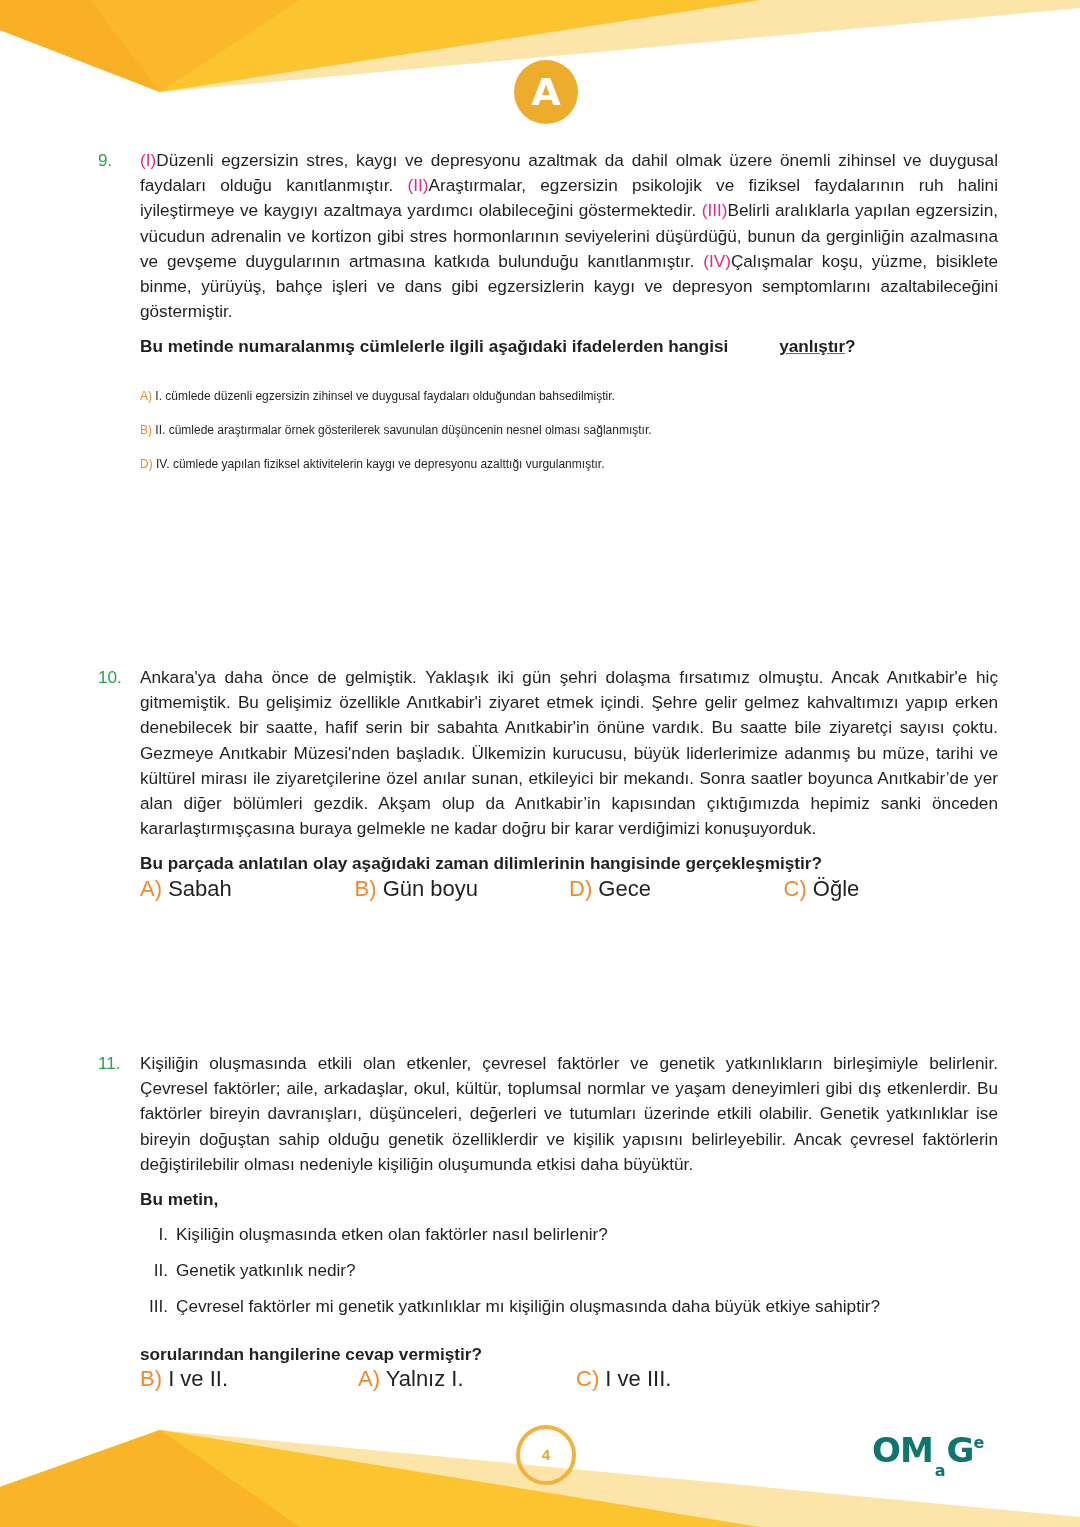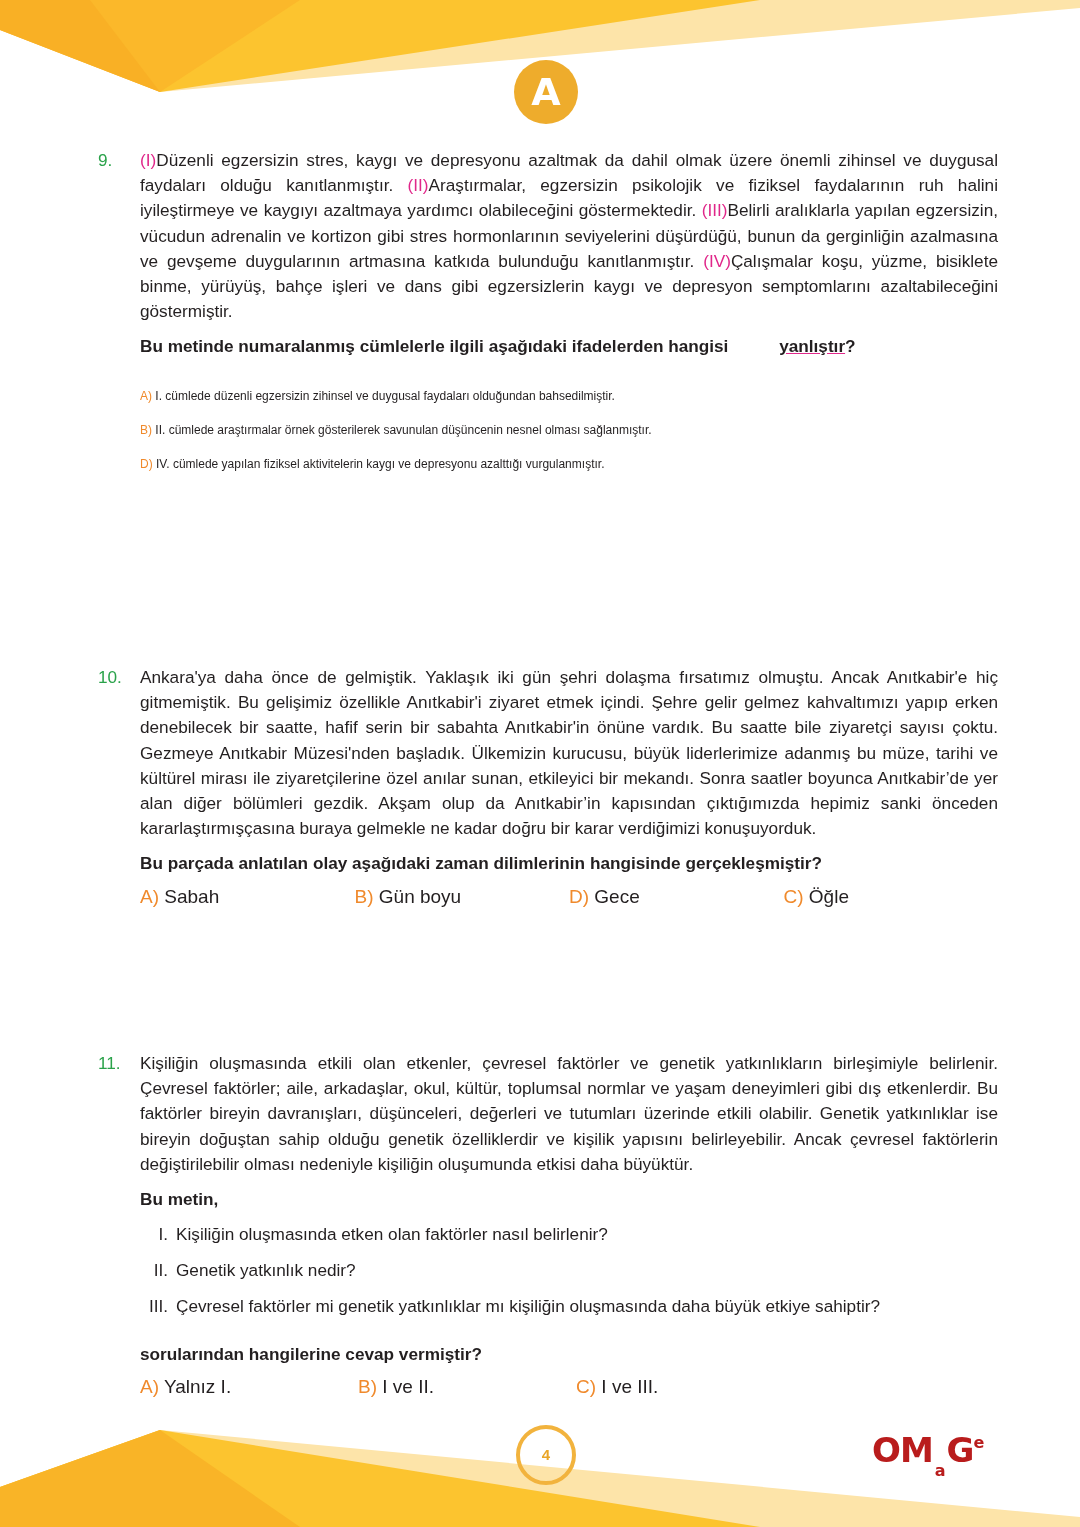--- a/index.html
+++ b/index.html
@@ -12,30 +12,30 @@
        background:#eeac2c; color:#fff; font-weight:bold; font-size:38px; text-align:center; line-height:64px;
        font-family:"DejaVu Sans", sans-serif; }
   .q { position:absolute; left:98px; width:900px; font-size:17.2px; line-height:25.2px; }
   .qnum { position:absolute; left:0; top:0; color:#2aa24a; }
   .qbody { margin-left:42px; text-align:justify; }
   .roman { color:#e0278a; }
   .stem { font-weight:bold; margin-top:10px; }
   .opts { margin-top:24px; font-size:12px; }
   .opt { height:34px; line-height:24px; }
   .letter { color:#f08a2c; }
-  .row4 { display:flex; margin-top:8px; font-size:19px; }
+  .row4 { display:flex; font-size:22px; }
   .row4 .opt { width:218px; }
   .sub { margin-top:10px; }
   .sub .line { height:36px; line-height:24px; display:flex; }
   .sub .rn { width:28px; text-align:right; padding-right:8px; }
   .underline { text-decoration: underline; text-decoration-color:#e0278a;margin-left:46px; }
   .page-circle { position:absolute; left:516px; top:1425px; width:60px; height:60px; border:4px solid #f2b33d;
        border-radius:50%; box-sizing:border-box; text-align:center; line-height:52px; color:#e9a526;
        font-weight:bold; font-size:15px; background:transparent; }
-  .logo { position:absolute; left:872px; top:1430px; font-weight:bold; font-size:34px; color:#b91c1c;
+  .logo { position:absolute; left:872px; top:1430px; font-weight:bold; font-size:34px; color:#0f766e;
        font-family:"DejaVu Sans", sans-serif; letter-spacing:-1px; }
   .logo .sm { font-size:16px; position:relative; top:14px; margin:0 2px; }
   .logo .sup { font-size:16px; position:relative; top:-14px; }
 </style>
 </head>
 <body>
 
 <svg class="deco top" viewBox="0 0 1080 100" preserveAspectRatio="none">
   <polygon points="0,0 1080,0 1080,8 160,92" fill="#fde4a9"></polygon>
   <polygon points="0,0 760,0 160,92" fill="#fcc42f"></polygon>
@@ -86,22 +86,22 @@
           <span class="rn">II.</span>
           <span>Genetik yatkınlık nedir?</span>
         </div>
       <div class="line">
           <span class="rn">III.</span>
           <span>Çevresel faktörler mi genetik yatkınlıklar mı kişiliğin oluşmasında daha büyük etkiye sahiptir?</span>
         </div>
     </div>
     <div class="stem" style="margin-top:12px">sorularından hangilerine cevap vermiştir?</div>
     <div class="row4">
+      <div class="opt"><span class="letter">B)</span> <span>I ve II.</span></div>
       <div class="opt"><span class="letter">A)</span> <span>Yalnız I.</span></div>
-      <div class="opt"><span class="letter">B)</span> <span>I ve II.</span></div>
       <div class="opt"><span class="letter">C)</span> <span>I ve III.</span></div>
     </div>
   </div>
 </div>
 
 <svg class="deco bottom" viewBox="0 0 1080 130" preserveAspectRatio="none">
   <polygon points="160,33 1080,120 1080,130 0,130 0,90" fill="#fde4a9"></polygon>
   <polygon points="160,33 760,130 0,130 0,90" fill="#fcc42f"></polygon>
   <polygon points="160,33 300,130 0,130 0,90" fill="#f9b427"></polygon>
 </svg>

